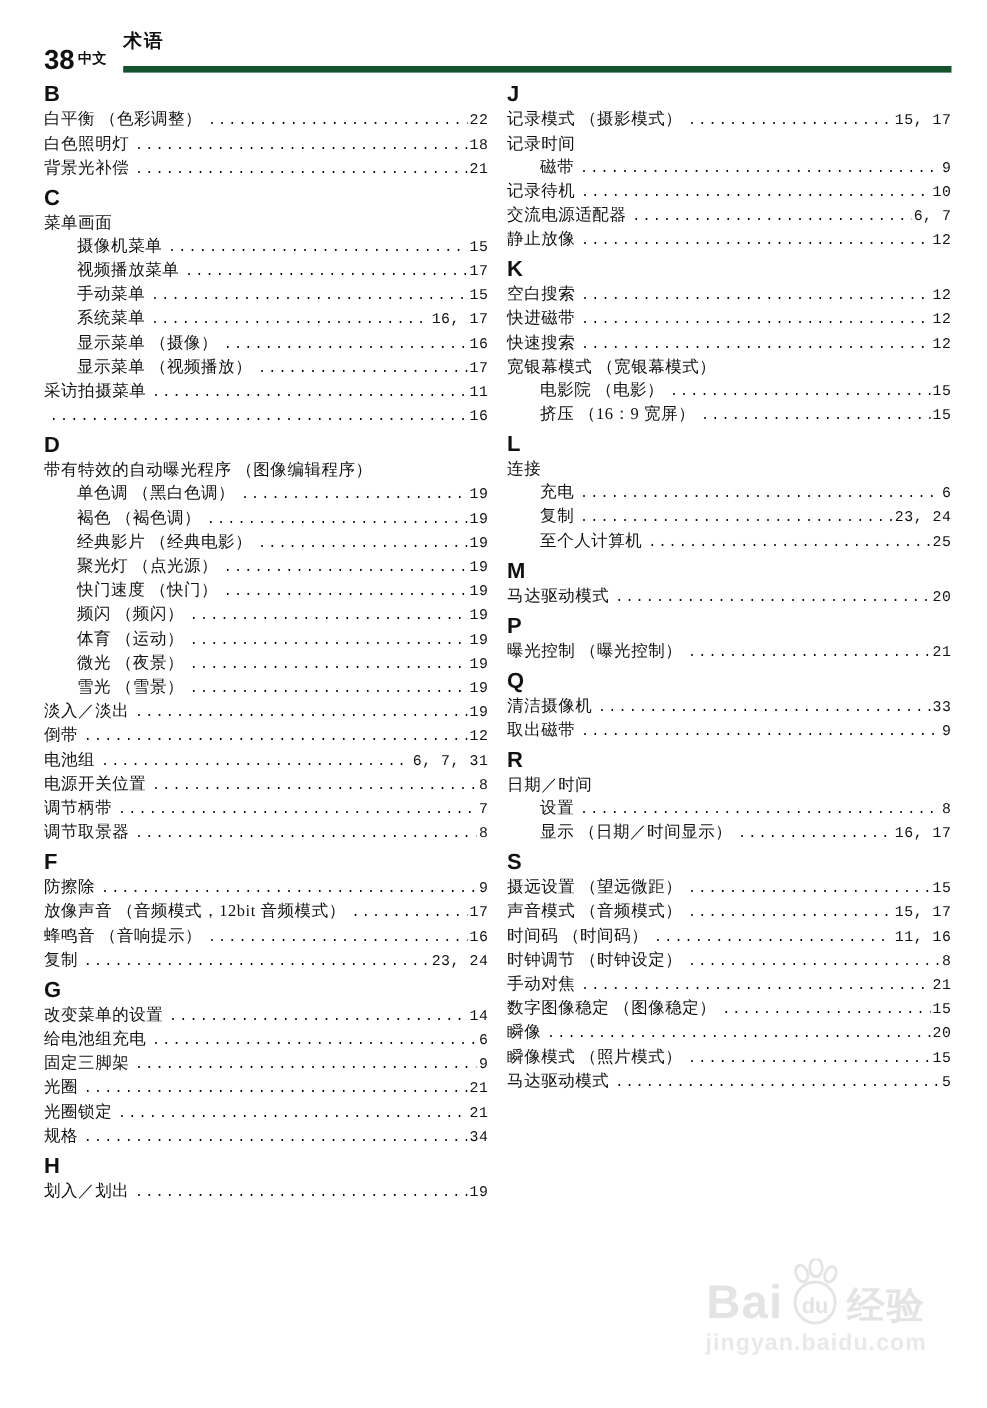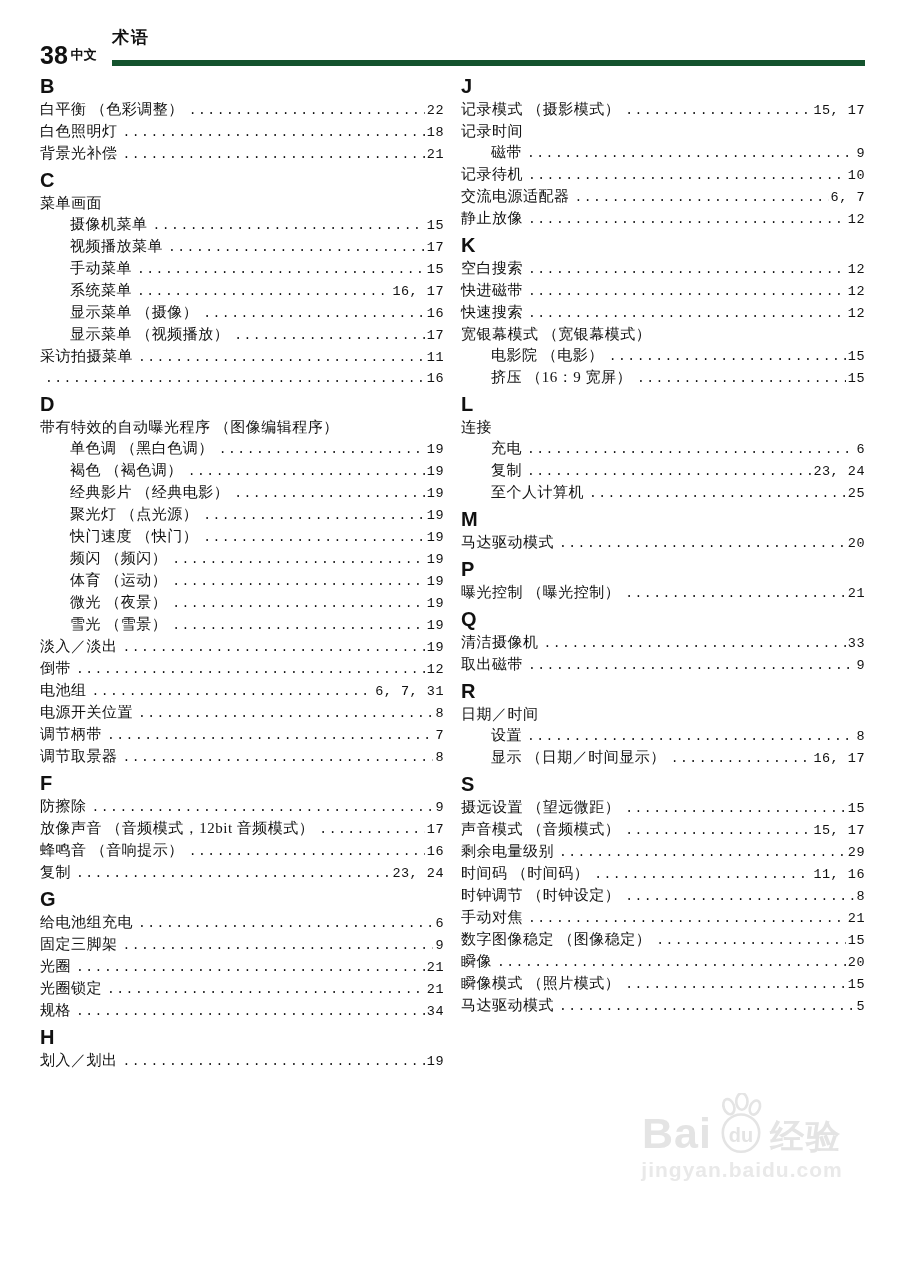--- a/index.html
+++ b/index.html
@@ -3,21 +3,21 @@
 <meta charset="utf-8">
 <style>
   html,body { margin:0; padding:0; background:#ffffff; }
   .page {
     position:relative; width:897px; height:1280px; background:#ffffff;
     box-sizing:border-box; padding:26px 32px 0 40px; color:#111111;
     font-family:"Liberation Serif", serif; overflow:hidden;
   }
   
   .page-header { display:flex; align-items:flex-end; margin-bottom:10px; }
-  .pagenum-group { width:72px; flex:none; display:flex; align-items:center; gap:3px; padding-bottom:0; }
+  .pagenum-group { width:72px; flex:none; display:flex; align-items:flex-start; gap:3px; padding-bottom:0; }
   .pagenum { font-family:"Liberation Sans", sans-serif; font-weight:bold; font-size:25px; line-height:0.9; }
   .lang { font-family:Liberation Mono, monospace; font-weight:bold; font-size:13px; }
   .title-area { flex:1 1 auto; border-bottom:6px solid #14532d; padding-bottom:11px; }
   .title { font-weight:bold; font-size:17px; letter-spacing:2px; }
   
   .columns { display:flex; gap:17px; }
   .col { flex:1 1 0; min-width:0; }
   .section-letter {
     font-family:"Liberation Sans", sans-serif; font-weight:bold;
     font-size:20px; line-height:20px; margin:5px 0 3px 0;
@@ -30,21 +30,21 @@
     flex:1 1 auto; min-width:0; overflow:hidden; white-space:nowrap;
     font-family:"Liberation Mono", monospace; font-size:13px; margin:0 2px 0 5px;
   }
   .leader::after {
     content:"................................................................................................................................";
     letter-spacing:1.5px;
   }
   .page-ref { flex:0 0 auto; font-family:"Liberation Mono", monospace; font-size:13.5px; white-space:pre; }
   
   .watermark {
-    position:absolute; left:606px; top:1093px; width:272px; text-align:center;
+    position:absolute; left:606px; top:1144px; width:272px; text-align:center;
     color:#e4e4e4; font-family:"Liberation Sans", sans-serif; font-weight:bold;
   }
   .wm-line1 { display:flex; align-items:flex-end; justify-content:center; line-height:1; }
   .wm-bai { font-size:43px; letter-spacing:1px; }
   .wm-paw { width:52px; height:62px; margin:0 3px; flex:none; }
   .wm-cjk { font-size:34px; line-height:1.05; letter-spacing:2px; }
   .wm-url { font-size:21px; margin-top:3px; letter-spacing:1px; color:#e9e9e9; }
 </style>
 </head>
 <body>
@@ -217,20 +217,25 @@
           <span class="leader"></span>
           <span class="page-ref">16</span>
         </div>
         <div class="entry">
           <span class="term">复制</span>
           <span class="leader"></span>
           <span class="page-ref">23, 24</span>
         </div>
         <div class="section-letter">G</div>
         <div class="entry">
+          <span class="term">改变菜单的设置</span>
+          <span class="leader"></span>
+          <span class="page-ref">14</span>
+        </div>
+        <div class="entry">
           <span class="term">给电池组充电</span>
           <span class="leader"></span>
           <span class="page-ref">6</span>
         </div>
         <div class="entry">
           <span class="term">固定三脚架</span>
           <span class="leader"></span>
           <span class="page-ref">9</span>
         </div>
         <div class="entry">
@@ -373,25 +378,20 @@
         <div class="section-letter">S</div>
         <div class="entry">
           <span class="term">摄远设置 （望远微距）</span>
           <span class="leader"></span>
           <span class="page-ref">15</span>
         </div>
         <div class="entry">
           <span class="term">声音模式 （音频模式）</span>
           <span class="leader"></span>
           <span class="page-ref">15, 17</span>
-        </div>
-        <div class="entry">
-          <span class="term">剩余电量级别</span>
-          <span class="leader"></span>
-          <span class="page-ref">29</span>
         </div>
         <div class="entry">
           <span class="term">时间码 （时间码）</span>
           <span class="leader"></span>
           <span class="page-ref">11, 16</span>
         </div>
         <div class="entry">
           <span class="term">时钟调节 （时钟设定）</span>
           <span class="leader"></span>
           <span class="page-ref">8</span>

